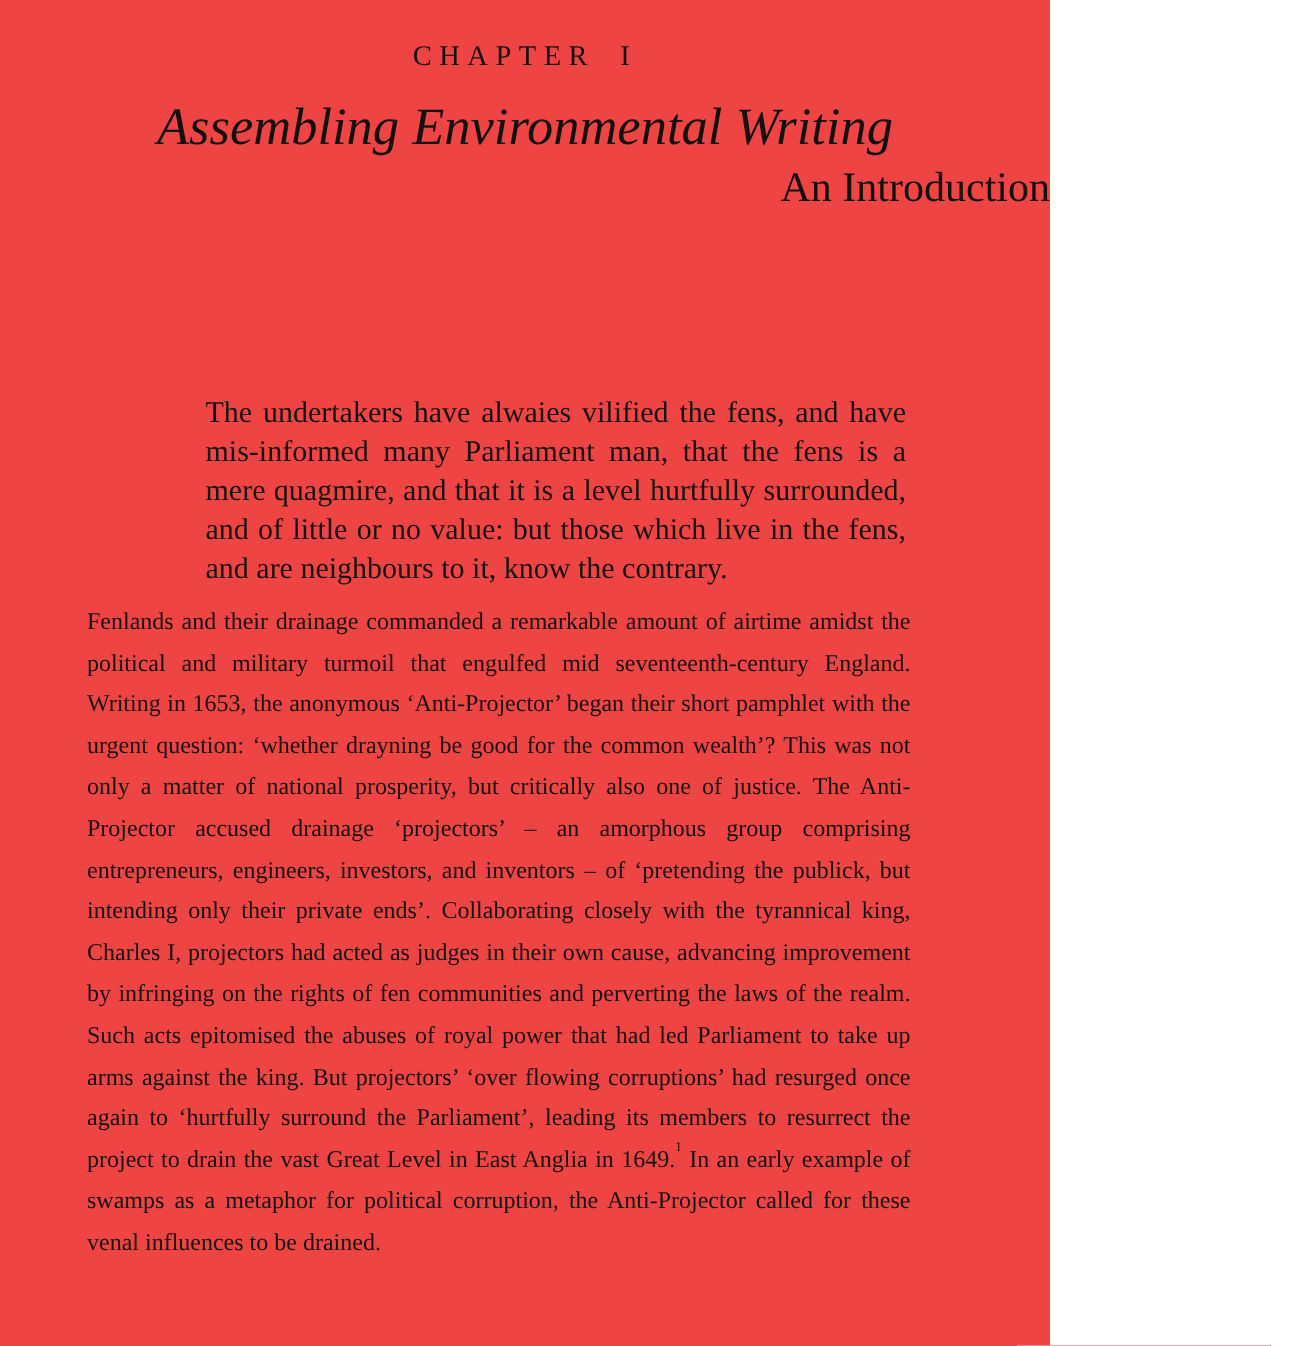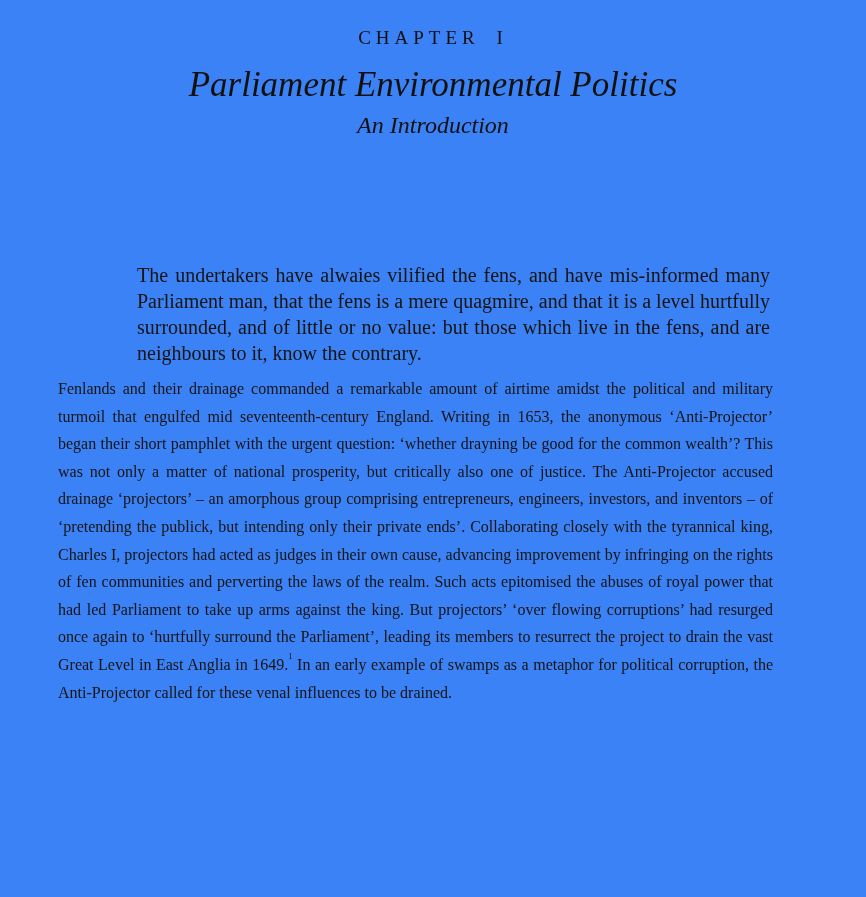--- a/index.html
+++ b/index.html
@@ -7,23 +7,23 @@
   body {
     width: 866px;
     height: 897px;
     background: #ffffff;
     color: #161412;
     font-family: "Liberation Serif", serif;
     overflow: hidden;
   }
   .page {
     position: relative;
-    width: 866px;
+    width: 700px;
     height: 897px;
-    background: #3b82f6;
+    background: #ef4444;
   }
   .chapter-number {
     margin: 0;
     padding-top: 28px;
     text-align: center;
     font-size: 19px;
     line-height: 19px;
     letter-spacing: 5px;
     word-spacing: 7px;
     font-weight: normal;
@@ -33,24 +33,23 @@
     margin: 19px 0 0 0;
     text-align: center;
     font-style: italic;
     font-weight: normal;
     font-size: 35px;
     line-height: 38px;
     color: #121110;
   }
   .chapter-subtitle {
     margin: 6px 0 0 0;
-    text-align: center;
-    font-style: italic;
+    text-align: right;
     font-weight: normal;
-    font-size: 24px;
+    font-size: 28px;
     line-height: 31px;
     color: #121110;
   }
   .epigraph {
     margin: 121px 96px 0 137px;
     font-size: 20px;
     line-height: 26px;
   }
   .epigraph-text {
     margin: 0;
@@ -79,21 +78,21 @@
     letter-spacing: 0;
   }
 </style>
 </head>
 <body>
 
 <div class="page">
 
   <p class="chapter-number">CHAPTER I</p>
 
-  <h1 class="chapter-title">Parliament Environmental Politics</h1>
+  <h1 class="chapter-title">Assembling Environmental Writing</h1>
 
   <h2 class="chapter-subtitle">An Introduction</h2>
 
   <blockquote class="epigraph">
     <p class="epigraph-text">The undertakers have alwaies vilified the fens, and have mis-informed many Parliament man, that the fens is a mere quagmire, and that it is a level hurtfully surrounded, and of little or no value: but those which live in the fens, and are neighbours to it, know the contrary.</p>
   </blockquote>
 
   <p class="body-paragraph"><span>Fenlands and their drainage commanded a remarkable amount of airtime amidst the political and military turmoil that engulfed mid seventeenth-century England. Writing in 1653, the anonymous ‘Anti-Projector’ began their short pamphlet with the urgent question: ‘whether drayning be good for the common wealth’? This was not only a matter of national prosperity, but critically also one of justice. The Anti-Projector accused drainage ‘projectors’ – an amorphous group comprising entrepreneurs, engineers, investors, and inventors – of ‘pretending the publick, but intending only their private ends’. Collaborating closely with the tyrannical king, Charles I, projectors had acted as judges in their own cause, advancing improvement by infringing on the rights of fen communities and perverting the laws of the realm. Such acts epitomised the abuses of royal power that had led Parliament to take up arms against the king. But projectors’ ‘over flowing corruptions’ had resurged once again to ‘hurtfully surround the Parliament’, leading its members to resurrect the project to drain the vast Great Level in East Anglia in 1649.</span><sup class="footnote-ref">1</sup><span> In an early example of swamps as a metaphor for political corruption, the Anti-Projector called for these venal influences to be drained.</span></p>
 
 </div>

